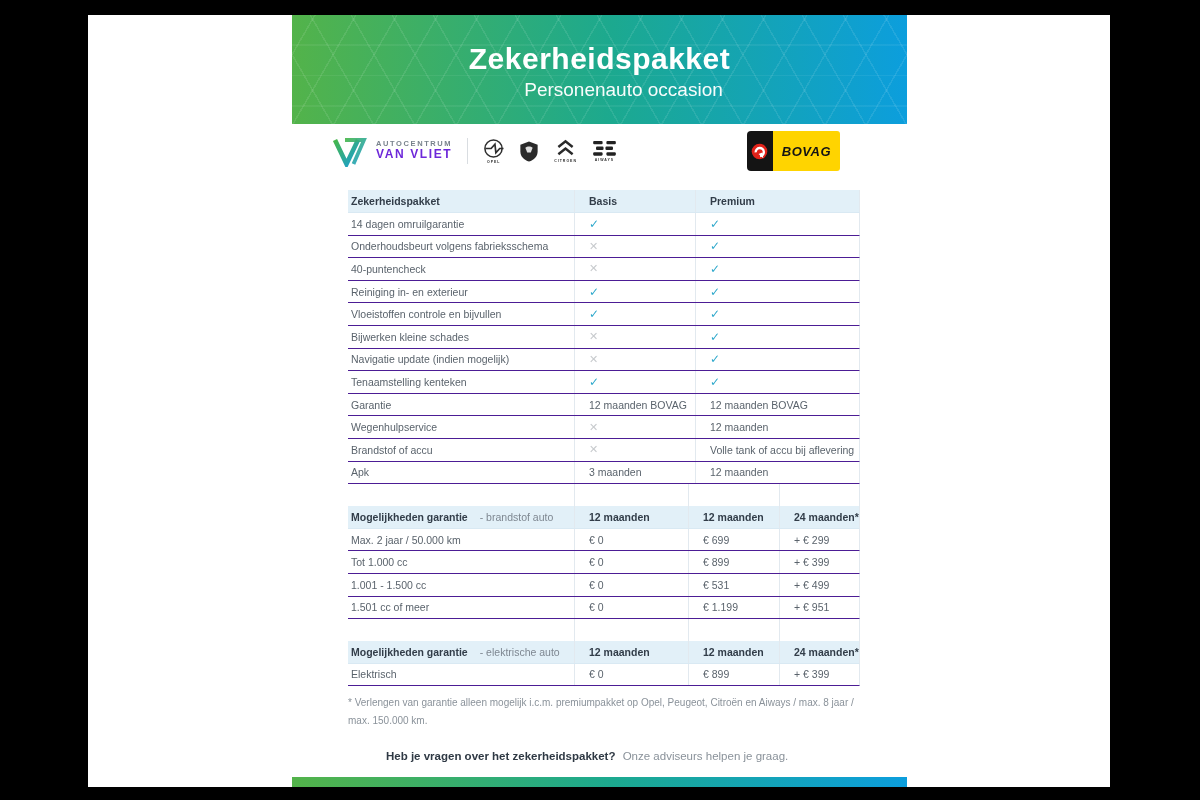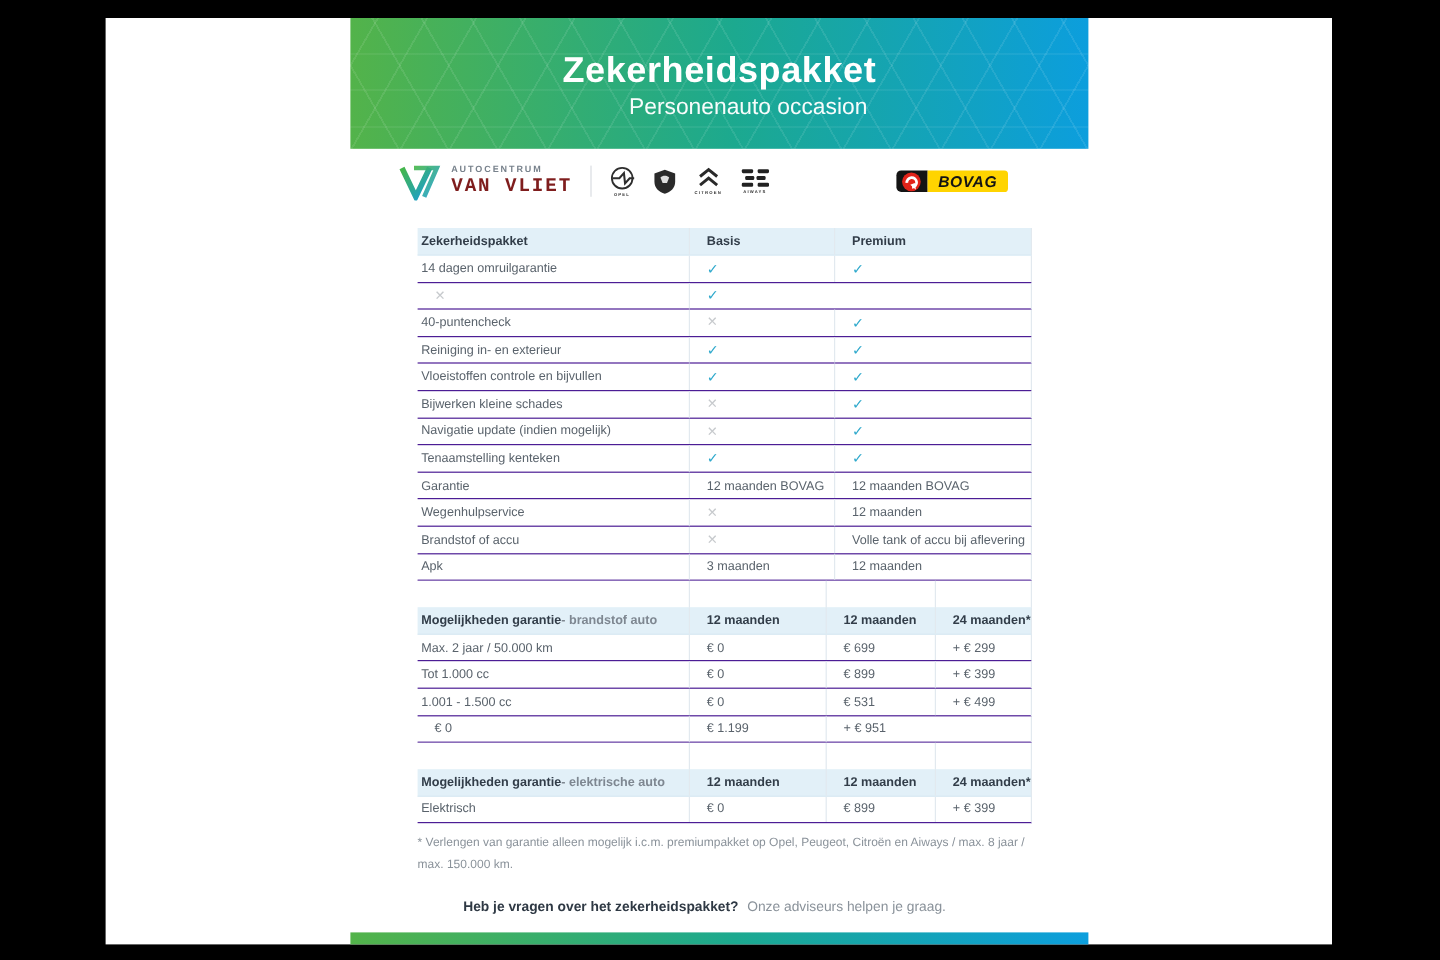--- a/index.html
+++ b/index.html
@@ -18,44 +18,44 @@
   .top-band{top:0;height:109px;text-align:center;color:#fff;}
   .band-title{padding-top:27px;font-size:30px;font-weight:800;letter-spacing:.5px;}
   .band-sub{margin-top:3px;font-size:19px;font-weight:400;opacity:.97;padding-left:48px;}
   .bottom-band{top:762px;height:10px;background-image:linear-gradient(90deg,var(--brand-green,#53b34a),#1ca98f 52%,var(--brand-blue,#0c9edd));}
 
   
   .logo-row{position:absolute;left:244px;top:116px;width:508px;height:40px;display:flex;align-items:center;}
   .dealer{display:flex;align-items:center;gap:8px;}
   .dealer-text{display:flex;flex-direction:column;line-height:1.15;}
   .dealer-line1{font-size:7.5px;letter-spacing:1.6px;font-weight:600;color:#78828c;}
-  .dealer-line2{font-size:16px;letter-spacing:1.6px;font-weight:800;color:#7f1d1d;font-family:Liberation Mono, monospace;}
+  .dealer-line2{font-size:12px;letter-spacing:1.6px;font-weight:800;color:#6d28d9;}
   .logo-divider{width:1px;height:26px;background:#d9dde1;margin:0 15px;}
   .brands{display:flex;align-items:center;gap:15px;}
   .brand{display:flex;flex-direction:column;align-items:center;gap:1px;color:#2e2e2e;}
   .brand-label{font-size:3.5px;letter-spacing:1px;font-weight:700;color:#2e2e2e;}
-  .bovag{display:flex;height:18px;margin-left:auto;padding-left:15px;}
+  .bovag{display:flex;height:40px;margin-left:auto;padding-left:15px;}
   .bovag-mark{width:26px;background:#141414;border-radius:4px 0 0 4px;display:flex;align-items:center;justify-content:center;}
   .bovag-text{background:var(--bovag-yellow,#ffd400);color:#141414;font-weight:800;font-style:italic;
     font-size:13px;letter-spacing:.5px;display:flex;align-items:center;padding:0 9px;border-radius:0 3px 3px 0;}
 
   
   .content{position:absolute;left:260px;top:175px;width:512px;font-size:10.5px;color:#5a636c;}
   .t-row{display:grid;border-bottom:1px solid #4c1d95;border-right:1px solid #e2e9ef;}
   .cols3{grid-template-columns:226px 121px 165px;}
   .cols4{grid-template-columns:226px 114px 91px 81px;}
   .t-row{height:21.6px;}
   .t-head{height:22px;background:var(--header-bg,#e2f0f8);border-bottom:1px solid #d9e9f3;}
   .t-cell{display:flex;align-items:center;white-space:nowrap;overflow:visible;}
   .t-cell + .t-cell{border-left:1px solid #e2e9ef;}
   .t-cell.label{padding-left:3px;}
   .t-cell.val{padding-left:14px;}
   .t-head .t-cell{font-weight:700;color:#323d49;}
   .th-strong{font-weight:700;color:#323d49;}
-  .th-light{font-weight:700;color:#7e8791;margin-left:0;text-align:right;}
+  .th-light{font-weight:400;color:#7e8791;margin-left:12px;text-align:right;}
   .spacer{border-bottom:none;background:#fff;}
   .mark{font-weight:700;}
   .chk{color:var(--check,#2fa9cc);font-size:12px;}
   .crx{color:var(--cross,#c7cacd);font-size:11px;font-weight:400;}
 
   .footnote{margin-top:8px;width:506px;font-size:10px;line-height:1.75;color:#8a929a;white-space:normal;}
   .closing{margin-top:21px;font-size:11.5px;padding-left:38px;}
   .closing .q{font-weight:800;color:#2f3944;}
   .closing .a{color:#8a929a;margin-left:4px;}
 </style>
@@ -148,20 +148,21 @@
             <div class="t-row cols3">
               <div class="t-cell label">14 dagen omruilgarantie</div>
               <div class="t-cell val">
                 <span class="mark chk">✓</span>
               </div>
               <div class="t-cell val">
                 <span class="mark chk">✓</span>
               </div>
             </div>
             <div class="t-row cols3">
+              <div class="t-cell label">Onderhoudsbeurt volgens fabrieksschema</div>
               <div class="t-cell val">
                 <span class="mark crx">✕</span>
               </div>
               <div class="t-cell val">
                 <span class="mark chk">✓</span>
               </div>
             </div>
             <div class="t-row cols3">
               <div class="t-cell label">40-puntencheck</div>
               <div class="t-cell val">
@@ -272,20 +273,21 @@
               <div class="t-cell val">€ 899</div>
               <div class="t-cell val">+ € 399</div>
             </div>
             <div class="t-row cols4">
               <div class="t-cell label">1.001 - 1.500 cc</div>
               <div class="t-cell val">€ 0</div>
               <div class="t-cell val">€ 531</div>
               <div class="t-cell val">+ € 499</div>
             </div>
             <div class="t-row cols4">
+              <div class="t-cell label">1.501 cc of meer</div>
               <div class="t-cell val">€ 0</div>
               <div class="t-cell val">€ 1.199</div>
               <div class="t-cell val">+ € 951</div>
             </div>
           </div>
         <div class="t-row spacer cols4">
           <div class="t-cell label"></div>
             <div class="t-cell"></div>
             <div class="t-cell"></div>
             <div class="t-cell"></div>

